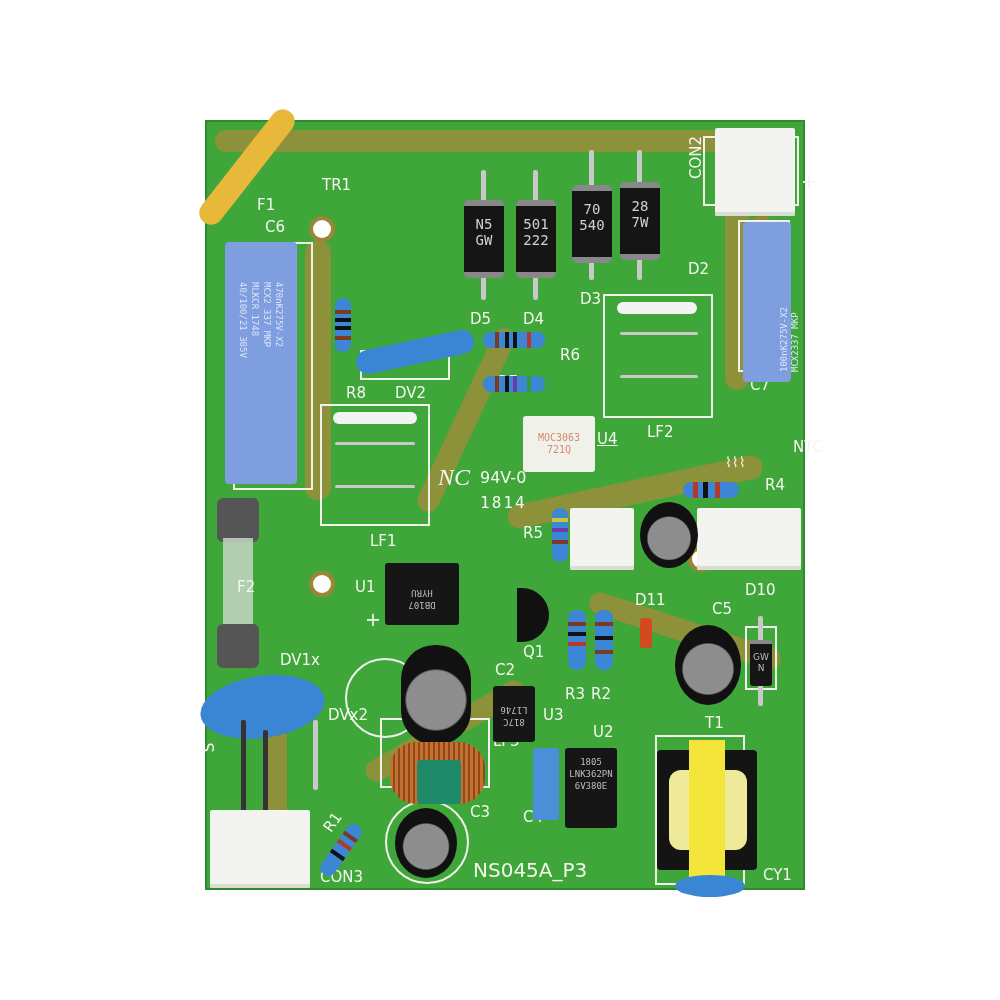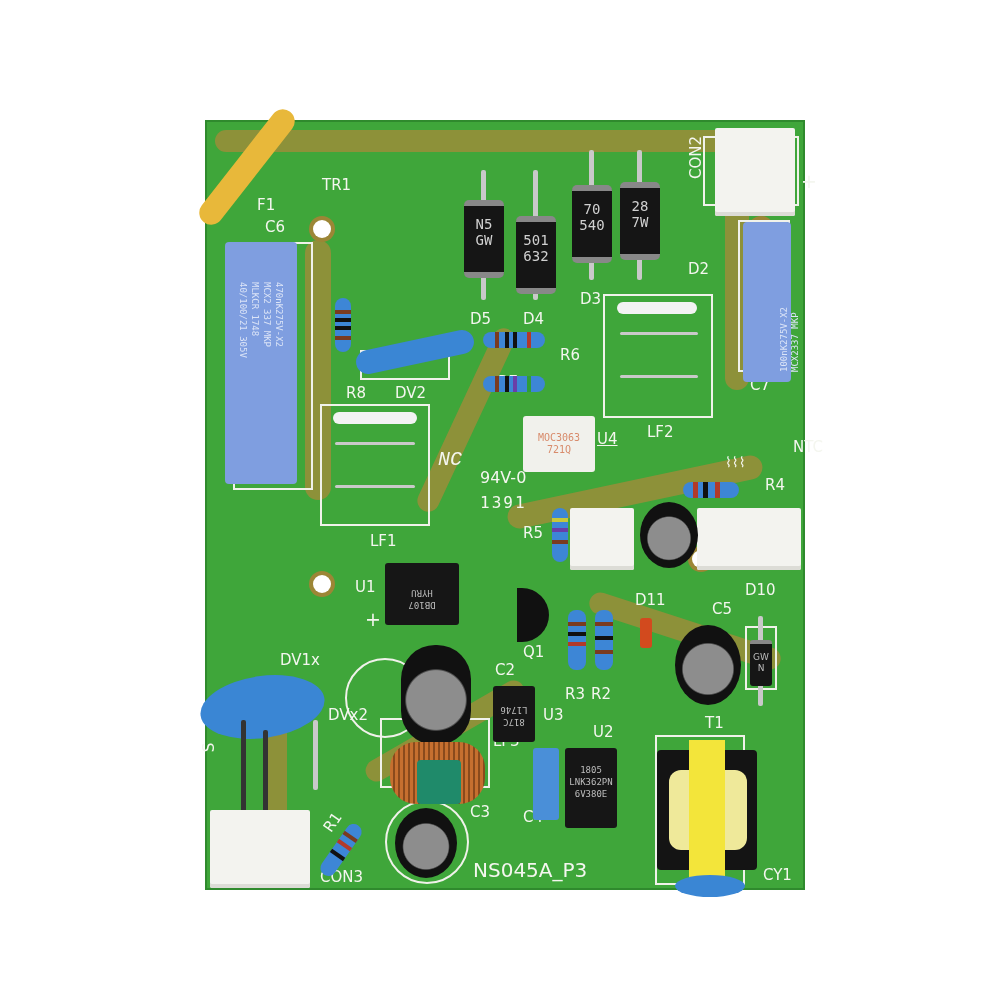--- a/index.html
+++ b/index.html
@@ -89,45 +89,45 @@
   <span class="silk" style="left:288px;top:614px;">LF3</span>
   <span class="silk" style="left:500px;top:596px;">T1</span>
   <span class="silk" style="left:0px;top:620px;transform:rotate(-90deg);">S</span>
   <span class="silk" style="left:118px;top:695px;transform:rotate(-55deg);">R1</span>
   <span class="silk" style="left:265px;top:685px;">C3</span>
   <span class="silk" style="left:115px;top:750px;">CON3</span>
   <span class="silk" style="left:558px;top:748px;">CY1</span>
   <span class="silk" style="left:318px;top:690px;">C4</span>
 
   <span class="silk big" style="left:268px;top:740px;font-size:20px;">NS045A_P3</span>
-  <span class="silk" style="left:233px;top:330px;font-family:Liberation Mono, monospace;font-style:italic;font-size:20px;">NC</span>
+  <span class="silk" style="left:233px;top:345px;font-family:Liberation Serif, serif;font-style:italic;font-size:24px;">NC</span>
   <span class="silk" style="left:275px;top:350px;font-size:16px;">94V-0</span>
-  <span class="silk" style="left:275px;top:375px;font-family:'DejaVu Sans Mono',monospace;font-size:16px;letter-spacing:2px;">1391</span>
+  <span class="silk" style="left:275px;top:375px;font-family:'DejaVu Sans Mono',monospace;font-size:16px;letter-spacing:2px;">1814</span>
 
   <div class="ydisc" style="left:-28px;top:35px;width:140px;height:24px;background:#e8b83a;transform:rotate(-52deg);border-radius:14px;"></div>
 
   <div class="bluecap" style="left:20px;top:122px;width:72px;height:242px;">
     <div style="position:absolute;left:10px;top:40px;transform-origin:left top;transform:rotate(90deg) translateY(-50px);width:200px;line-height:12px;">
       <div>470nK275V-X2</div>
       <div>MCX2 337 MKP</div>
       <div>MLKCR 1748</div>
       <div>40/100/21 305V</div>
     </div>
   </div>
 
 
   <div class="lead" style="left:276px;top:50px;height:130px;"></div>
   <div class="diode" style="left:259px;top:80px;">
     <div>N5</div>
     <div>GW</div>
   </div>
   <div class="lead" style="left:328px;top:50px;height:130px;"></div>
-  <div class="diode" style="left:311px;top:96px;">
+  <div class="diode" style="left:311px;top:80px;">
     <div>501</div>
-    <div>632</div>
+    <div>222</div>
   </div>
   <div class="lead" style="left:384px;top:30px;height:130px;"></div>
   <div class="diode" style="left:367px;top:65px;">
     <div>70</div>
     <div>540</div>
   </div>
   <div class="lead" style="left:432px;top:30px;height:130px;"></div>
   <div class="diode" style="left:415px;top:62px;">
     <div>28</div>
     <div>7W</div>
@@ -199,20 +199,26 @@
   <div style="position:absolute;left:318px;top:296px;width:72px;height:56px;background:#f1f1ec;border-radius:3px;color:#d88b6b;font-family:'DejaVu Sans Mono',monospace;font-size:10px;text-align:center;padding-top:16px;box-sizing:border-box;line-height:12px;">
     <div>MOC3063</div>
     <div>721Q</div>
   </div>
 
   <div class="conn" style="left:365px;top:388px;width:64px;height:62px;"></div>
   <div class="conn" style="left:492px;top:388px;width:104px;height:62px;"></div>
 
   <div class="elcap" style="left:435px;top:382px;width:58px;height:66px;"></div>
 
+  <div style="position:absolute;left:8px;top:378px;width:50px;height:170px;">
+    <div style="position:absolute;left:4px;top:0;width:42px;height:44px;background:#555;border-radius:6px;"></div>
+    <div style="position:absolute;left:10px;top:40px;width:30px;height:90px;background:#cfd8cf;opacity:.8;"></div>
+    <div style="position:absolute;left:4px;top:126px;width:42px;height:44px;background:#555;border-radius:6px;"></div>
+    <span class="silk" style="left:24px;top:82px;">F2</span>
+  </div>
 
   <div class="blackcomp" style="left:180px;top:443px;width:74px;height:62px;padding-top:14px;box-sizing:border-box;line-height:12px;transform:rotate(180deg);">
     <div>DB107</div>
     <div>HYRU</div>
   </div>
 
   <div style="position:absolute;left:312px;top:468px;width:32px;height:54px;background:#111;border-radius:0 30px 30px 0;"></div>
 
   <div style="position:absolute;left:435px;top:498px;width:12px;height:30px;background:#d24a1e;border-radius:3px;"></div>
 
@@ -234,21 +240,21 @@
   <div class="ydisc" style="left:-5px;top:556px;width:125px;height:62px;background:#3a86d4;transform:rotate(-8deg);"></div>
   <div class="lead" style="left:36px;top:600px;height:120px;background:#333;"></div>
   <div class="lead" style="left:58px;top:610px;height:110px;background:#333;"></div>
   <div class="lead" style="left:108px;top:600px;height:70px;"></div>
 
   <div style="position:absolute;left:185px;top:622px;width:95px;height:62px;background:repeating-linear-gradient(90deg,#c66f2f 0 3px,#8a4a1c 3px 5px);border-radius:26px;"></div>
   <div style="position:absolute;left:212px;top:640px;width:44px;height:44px;background:#1f8a6a;border-radius:4px;"></div>
 
   <div style="position:absolute;left:328px;top:628px;width:26px;height:72px;background:#4a8fd8;border-radius:3px;"></div>
 
-  <div class="blackcomp" style="left:360px;top:628px;width:52px;height:80px;padding-top:16px;box-sizing:border-box;line-height:12px;">
+  <div class="blackcomp" style="left:360px;top:628px;width:52px;height:80px;padding-top:8px;box-sizing:border-box;line-height:12px;">
     <div>1805</div>
     <div>LNK362PN</div>
     <div>6V380E</div>
   </div>
 
   <div style="position:absolute;left:452px;top:620px;width:100px;height:140px;">
     <div style="position:absolute;left:0;top:10px;width:100px;height:120px;background:#141414;border-radius:4px;"></div>
     <div style="position:absolute;left:12px;top:30px;width:78px;height:80px;background:#efe99a;border-radius:12px;"></div>
     <div style="position:absolute;left:32px;top:0;width:36px;height:138px;background:#f3e53a;"></div>
   </div>

